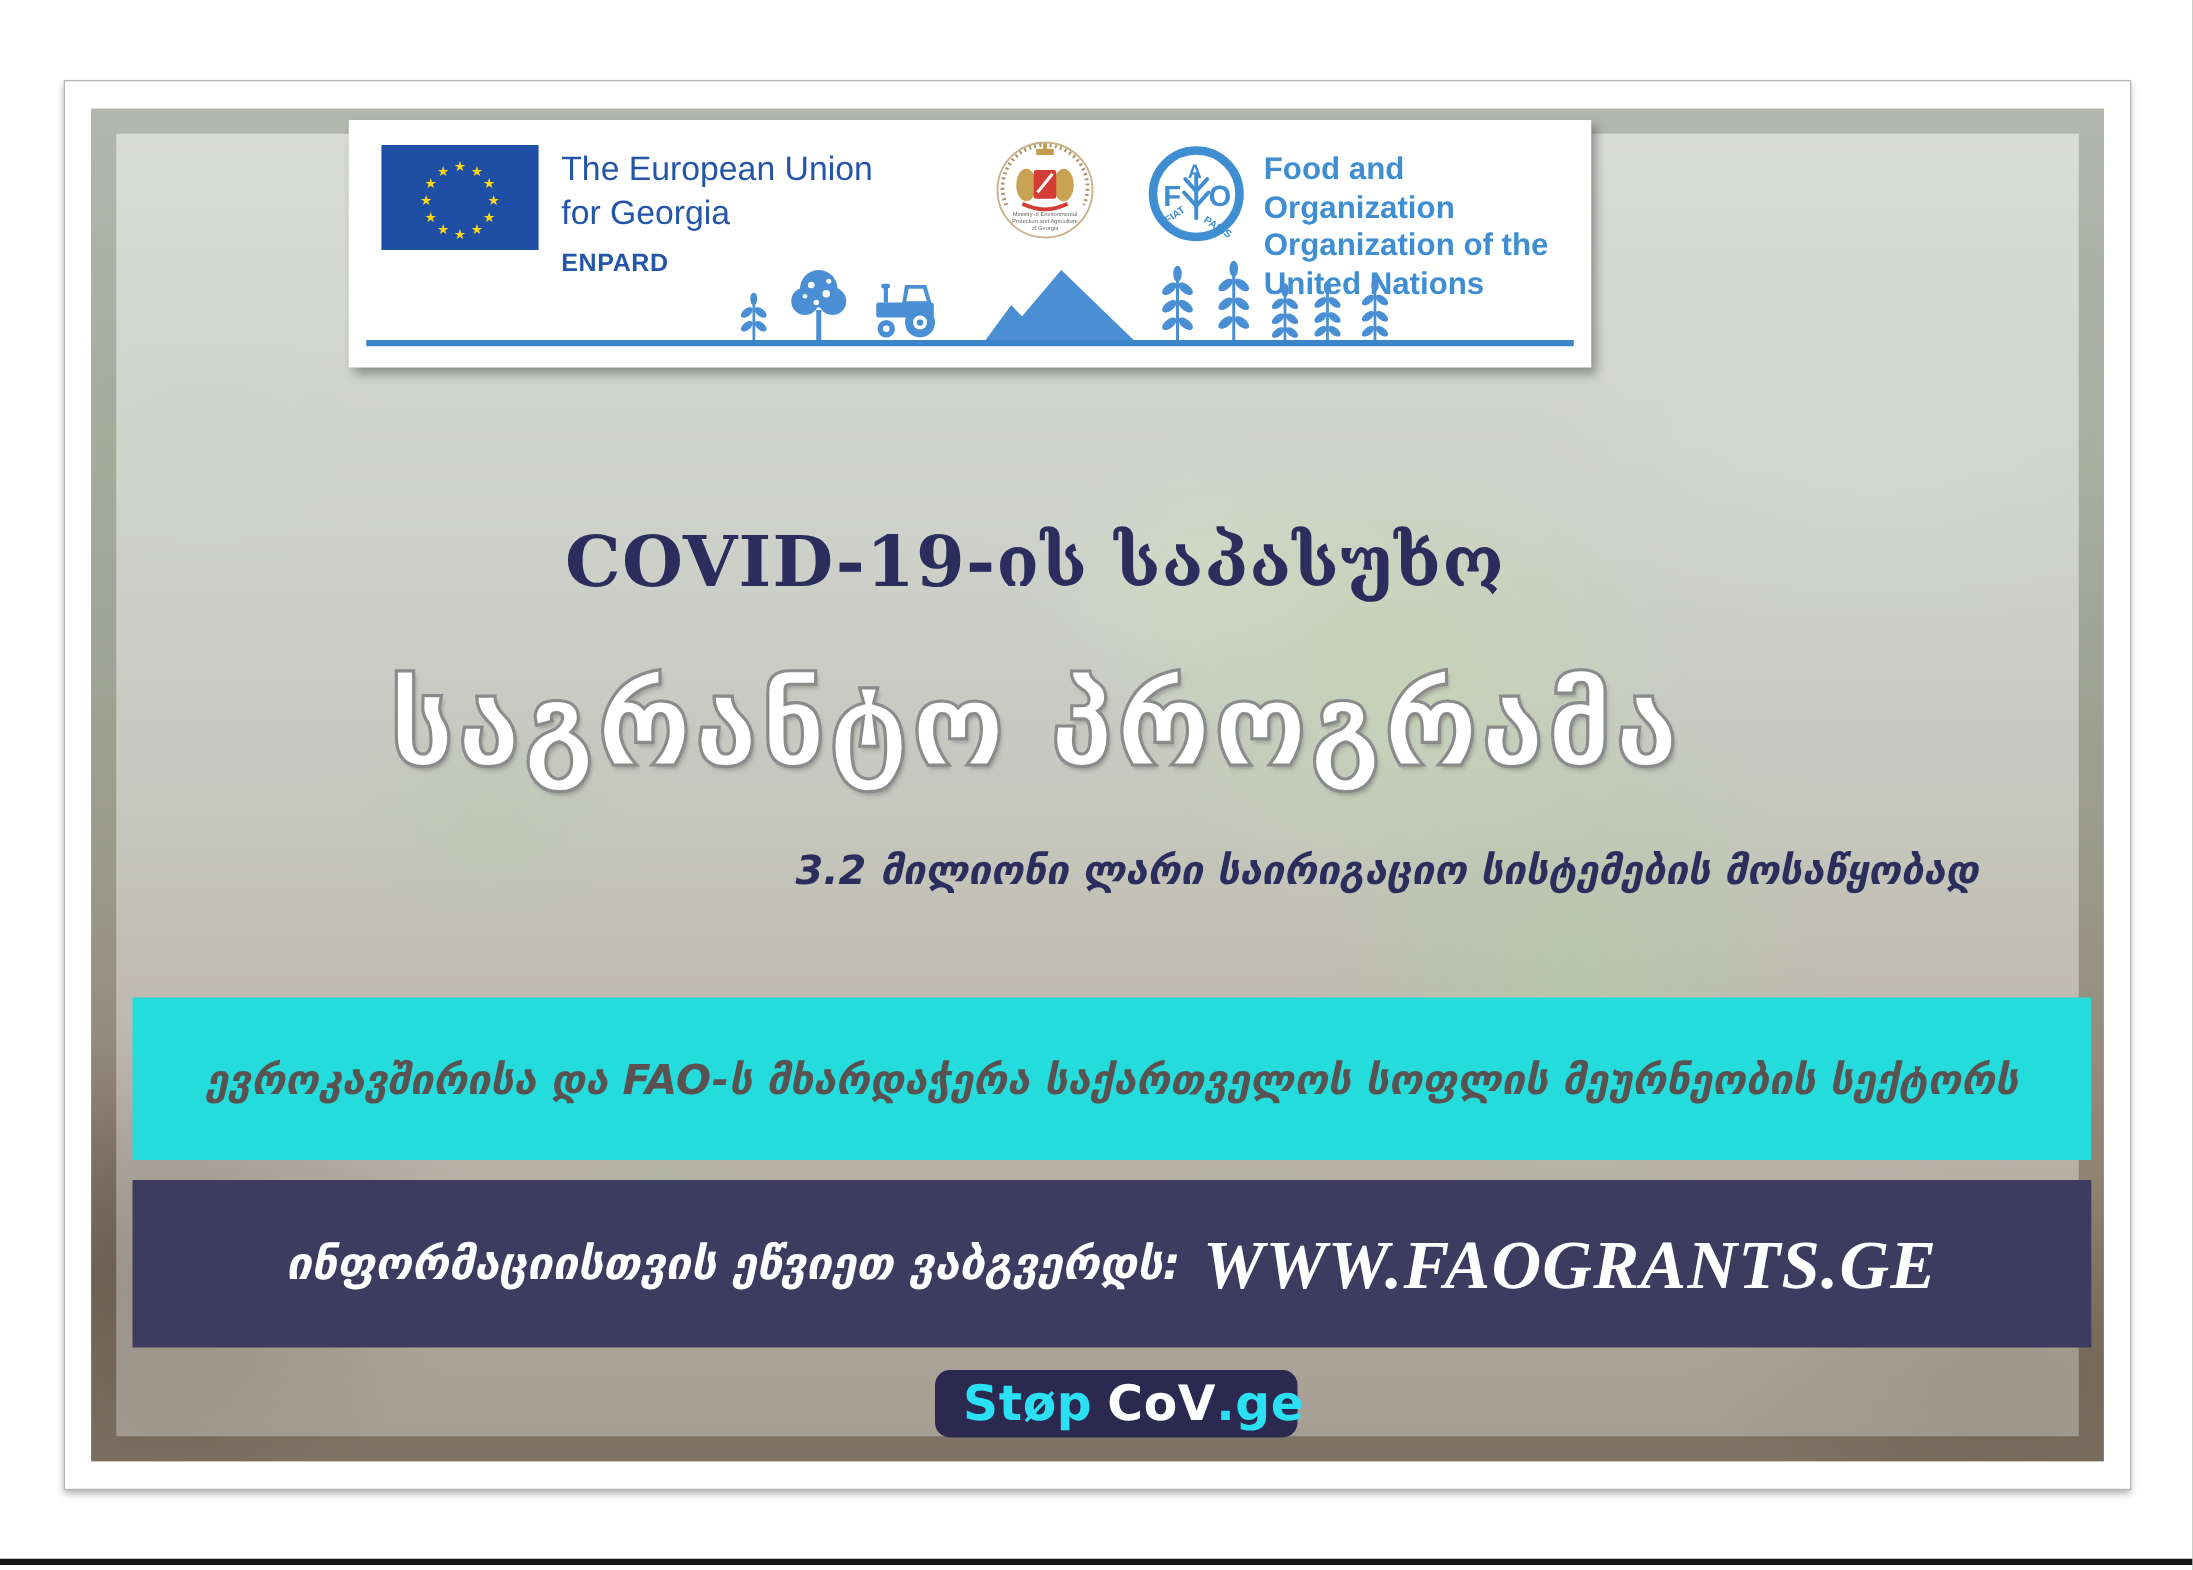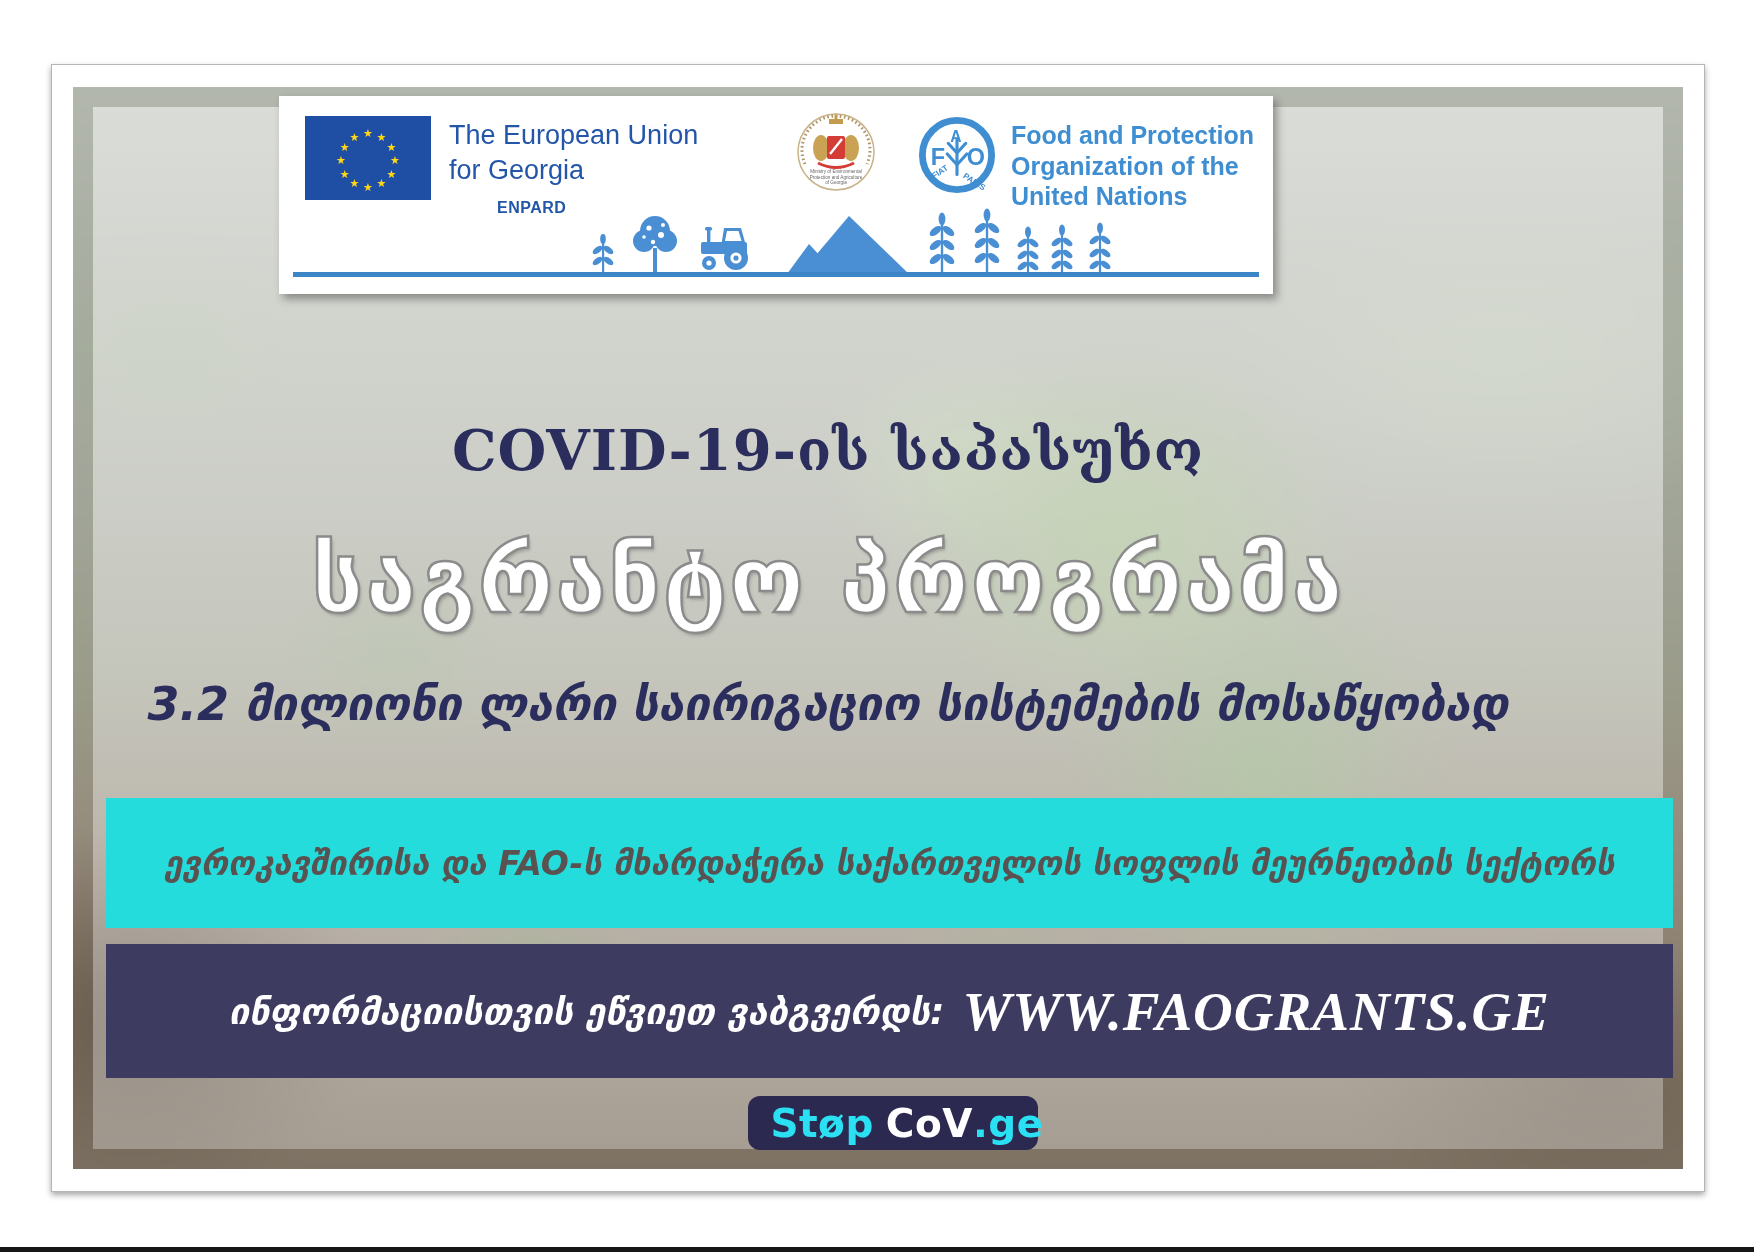--- a/index.html
+++ b/index.html
@@ -38,21 +38,21 @@
     background:linear-gradient(180deg,rgba(255,255,255,.52) 0%,rgba(255,255,255,.42) 55%,rgba(255,255,255,.30) 100%);
   }
   
   .banner{
     position:absolute;left:227px;top:31px;width:994px;height:198px;
     background:#fff;box-shadow:4px 5px 8px rgba(50,50,50,.45);
   }
   .eu-flag{position:absolute;left:26px;top:20px;width:126px;height:84px;}
   .eu-text{position:absolute;left:170px;top:22px;color:var(--eu_blue);
     font-family:"Liberation Sans",sans-serif;font-size:27px;line-height:1.3;}
-  .eu-text .enpard{font-size:16px;font-weight:bold;letter-spacing:.5px;margin-top:10px;margin-left:48px;}
+  .eu-text .enpard{font-size:20px;font-weight:bold;letter-spacing:.5px;margin-top:10px;}
   .geo-emblem{position:absolute;left:517px;top:14px;width:80px;height:84px;}
   .fao-logo{position:absolute;left:639px;top:20px;width:78px;height:78px;}
   .fao-text{position:absolute;left:732px;top:24px;color:var(--fao_blue);
     font-family:"Liberation Sans",sans-serif;font-weight:bold;font-size:25px;line-height:1.22;}
   .banner-line{position:absolute;left:14px;bottom:17px;width:966px;height:5px;background:#3c86c8;}
   .ag-icon{position:absolute;bottom:22px;}
   .ag-icon svg{display:block;}
   
   .content{position:absolute;left:21px;top:0;width:1510px;text-align:center;}
   .kicker{
@@ -61,21 +61,21 @@
     color:var(--title_navy);letter-spacing:1px;
   }
   .big-title{
     position:absolute;left:0;width:100%;top:462px;
     font-size:92px;font-weight:bold;color:#fff;letter-spacing:2px;
     -webkit-text-stroke:2.5px #8b8b8b;
     text-shadow:2px 3px 3px rgba(90,90,90,.35);
   }
   .subtitle{
     position:absolute;left:0;width:100%;top:612px;
-    font-size:46px;font-weight:bold;font-style:italic;color:var(--title_navy);
+    font-size:32px;font-weight:bold;font-style:italic;color:var(--title_navy);text-align:right;
   }
   
   .band-cyan{
     position:absolute;left:54px;top:733px;width:1567px;height:130px;
     background:var(--band_cyan);display:flex;align-items:center;justify-content:center;
   }
   .band-cyan .txt{font-size:33px;font-weight:bold;font-style:italic;color:var(--band_cyan_text);white-space:nowrap;}
   .band-navy{
     position:absolute;left:54px;top:879px;width:1567px;height:134px;
     background:var(--band_navy);display:flex;align-items:center;justify-content:center;gap:18px;
@@ -165,21 +165,21 @@
           <path d="M40,50 L30,39 M40,50 L50,39"></path>
         </g>
         <g fill="#3f8ed2" font-size="8.5" font-weight="bold">
           <text x="14" y="63" transform="rotate(-34 18 60)">FIAT</text>
           <text x="47" y="68" transform="rotate(33 55 63)">PANIS</text>
         </g>
       </svg>
     </div>
 
     <div class="fao-text">
-      <div>Food and Protection</div>
+      <div>Food and Organization</div>
       <div>Organization of the</div>
       <div>United Nations</div>
     </div>
 
     <span class="ag-icon" style="left:313px;">
       <svg width="22" height="38" viewBox="0 0 22 38" fill="#4a8fd3">
         <rect x="10" y="5" width="2.2" height="33"></rect>
         <ellipse cx="11" cy="5" rx="2.8" ry="5"></ellipse>
         <ellipse cx="5.5" cy="16" rx="5.6" ry="3" transform="rotate(-38 5.5 16)"></ellipse>
         <ellipse cx="16.5" cy="16" rx="5.6" ry="3" transform="rotate(38 16.5 16)"></ellipse>

